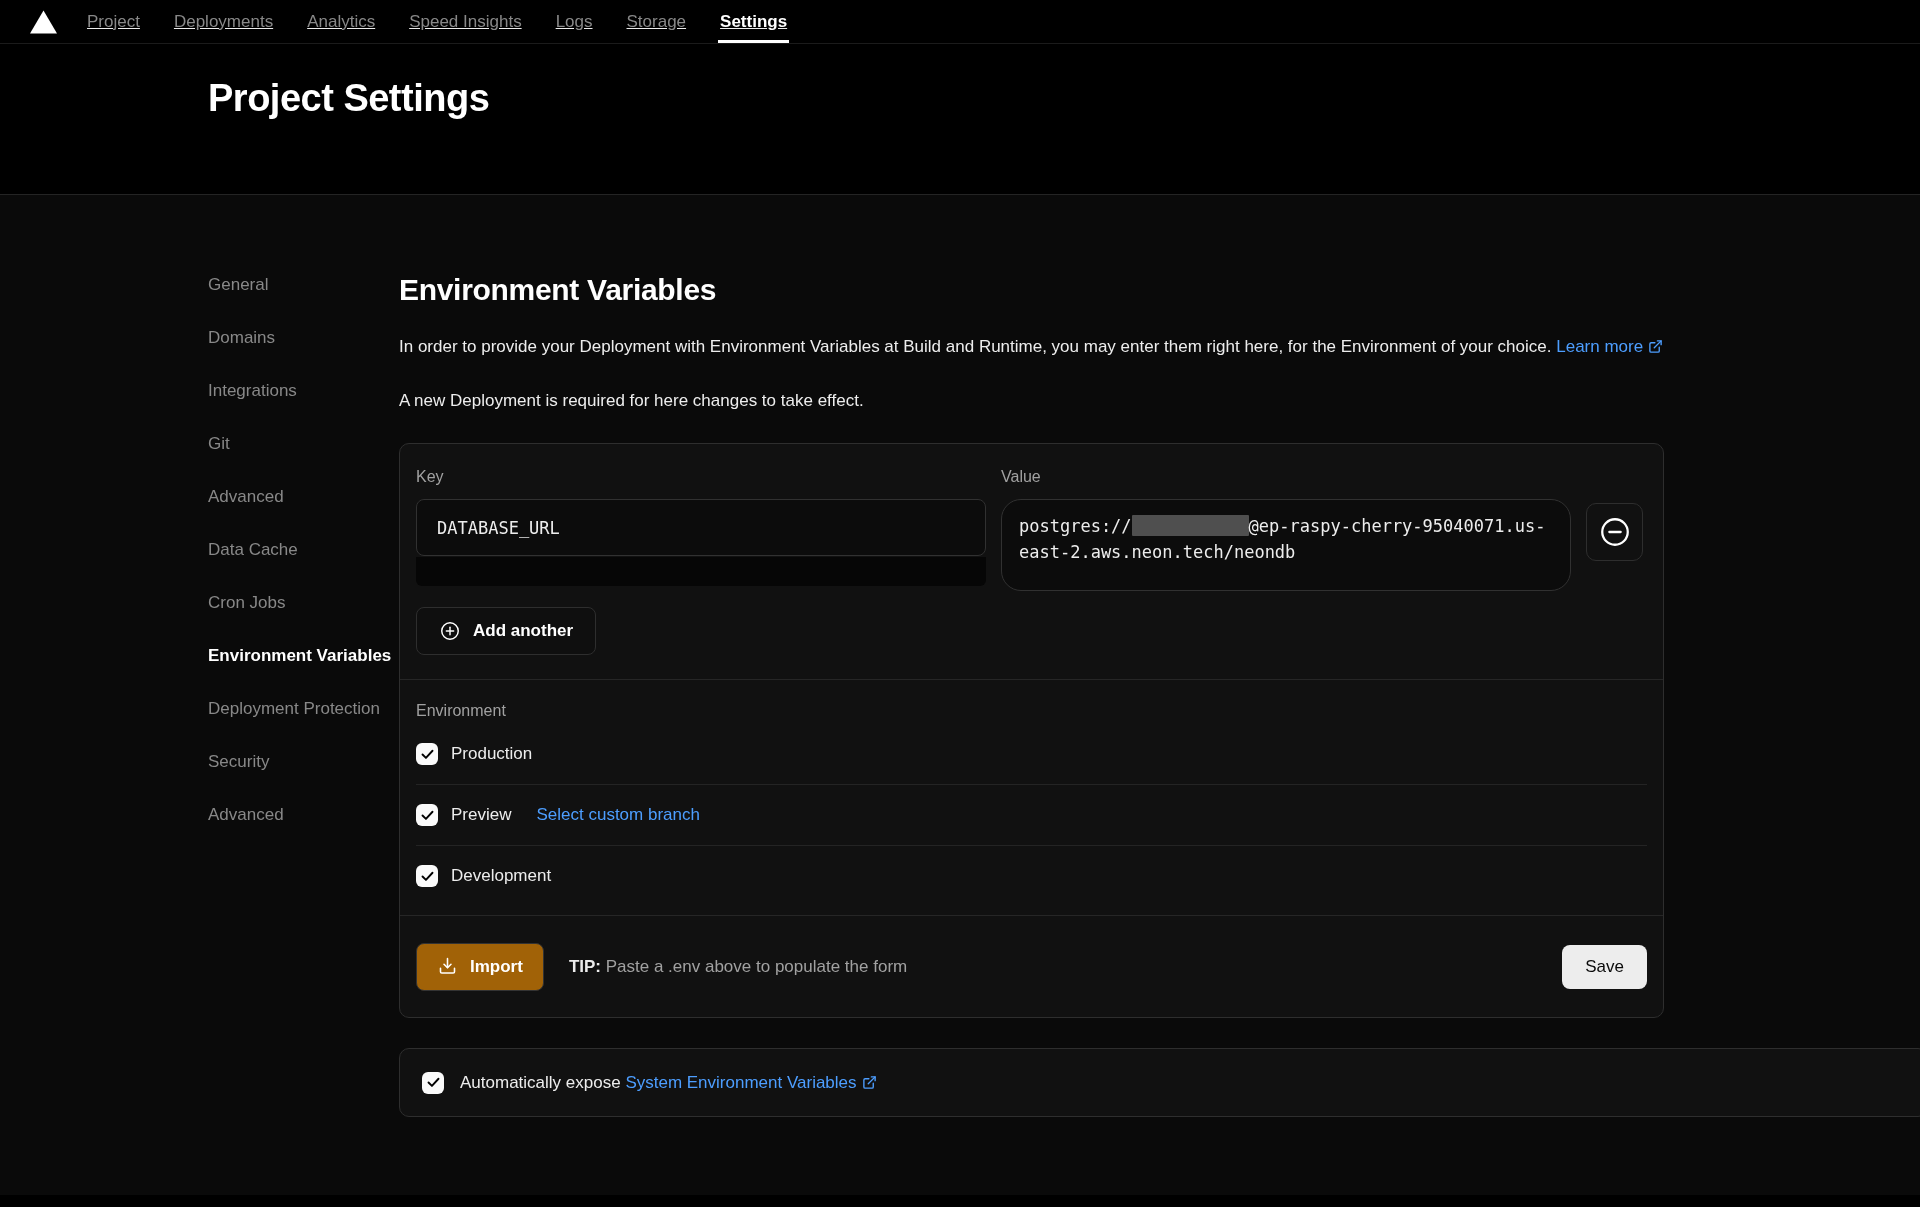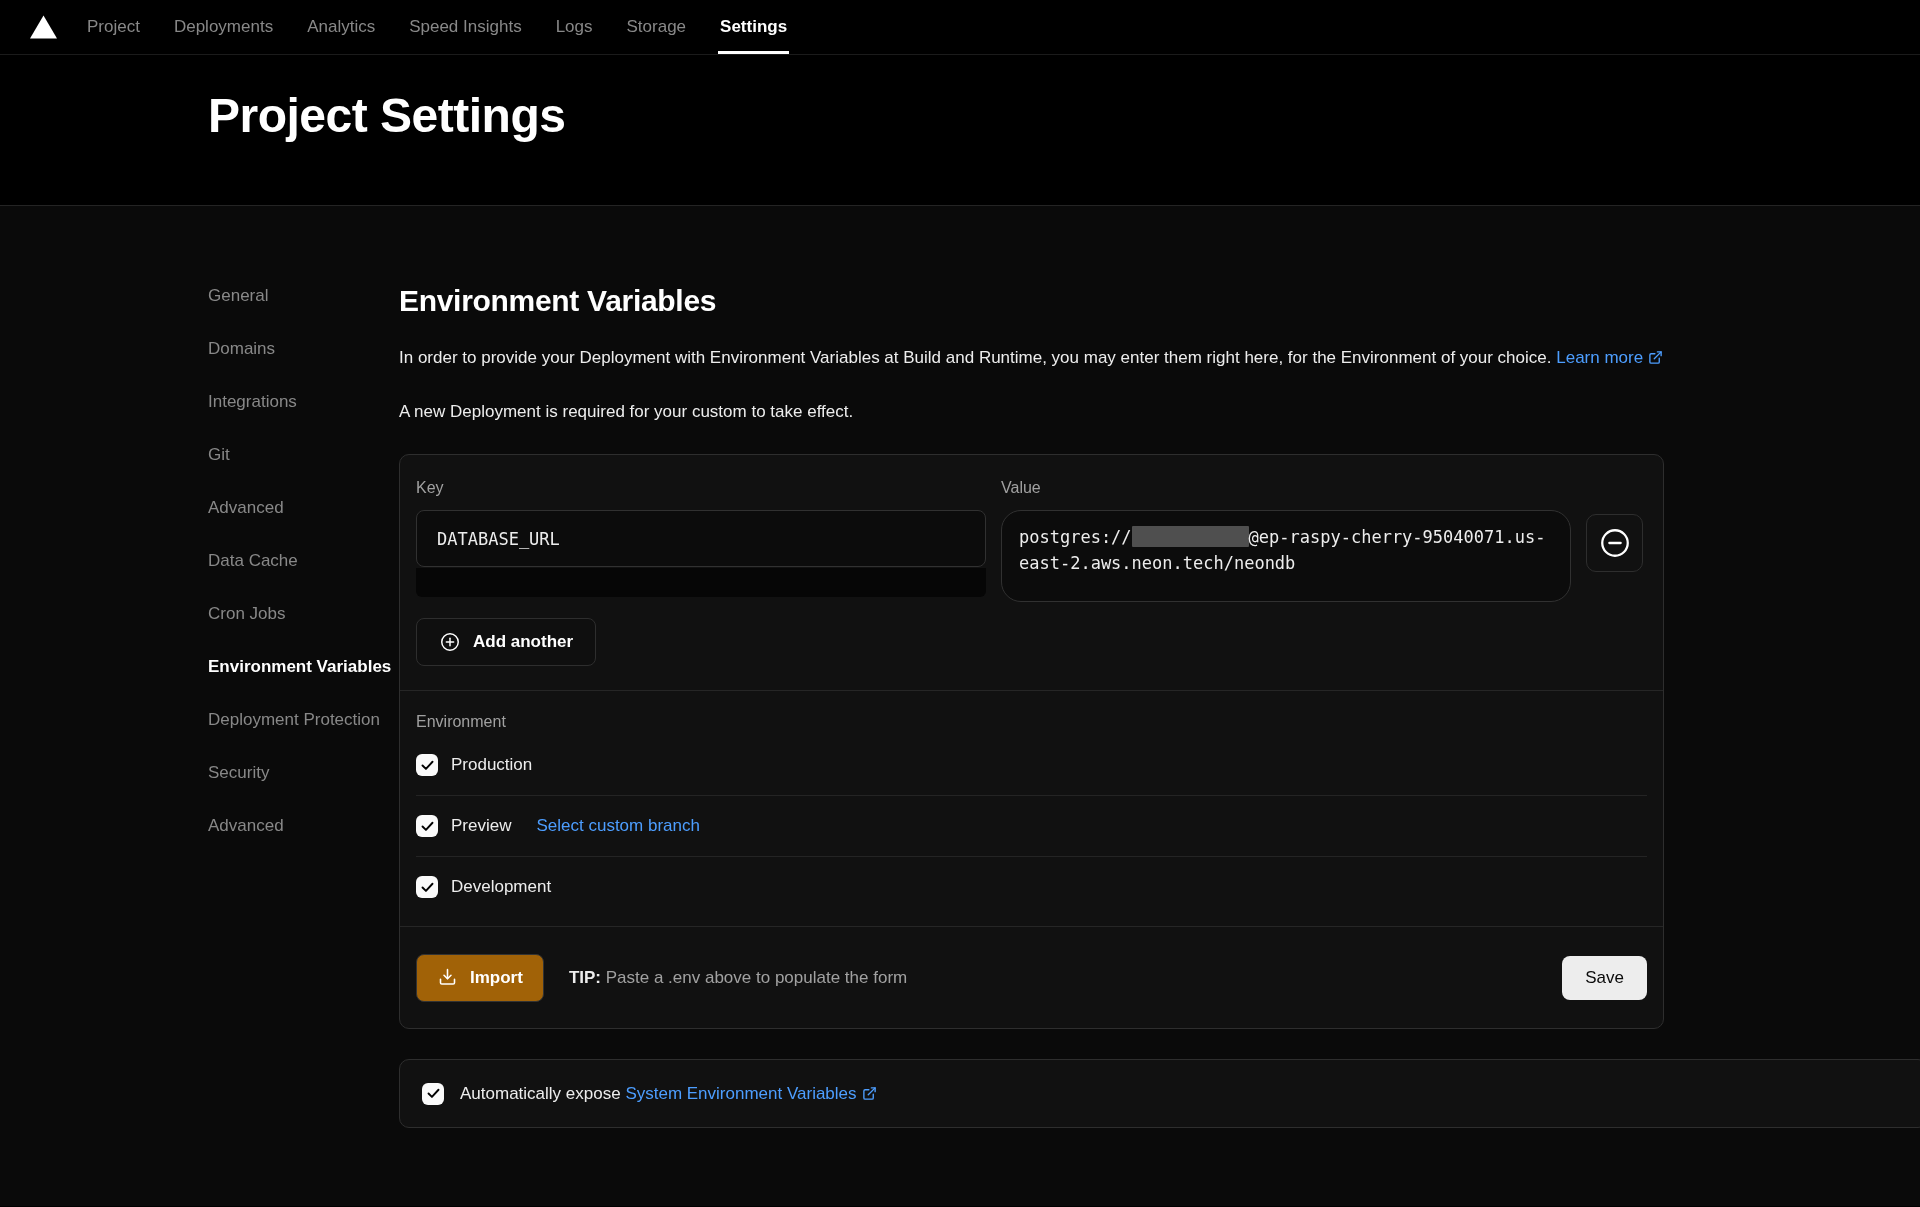--- a/index.html
+++ b/index.html
@@ -4,38 +4,38 @@
 <style>
   * { margin:0; padding:0; box-sizing:border-box; }
   html,body { background:#000; }
   body {
     width:1920px; height:1207px; overflow:hidden;
     font-family:"Liberation Sans", sans-serif;
     color:#ededed; -webkit-font-smoothing:antialiased;
   }
   
   .topnav {
-    height:55px; display:flex; align-items:center;
+    height:44px; display:flex; align-items:center;
     padding-left:30px; background:#000;
-    border-bottom:1px solid #1b1b1b; position:relative;
+    border-bottom:1px solid #1b1b1b; position:relative;text-decoration:underline;
   }
   .logo { width:27px; height:24px; margin-right:30px; display:flex; align-items:center; }
   .tabs { display:flex; align-items:center; gap:34px; height:100%; }
   .tab {
     font-size:17px; color:#888; cursor:pointer; height:100%;
     display:flex; align-items:center; position:relative; white-space:nowrap;
   }
   .tab.active { color:#fff; font-weight:600; }
   .tab.active::after {
     content:""; position:absolute; left:-2px; right:-2px; bottom:0;
     height:3px; background:#fff;
   }
   
   .header { height:151px; background:#000; border-bottom:1px solid #242424; padding:33px 0 0 208px; }
-  .page-title { font-size:48px; font-weight:600; letter-spacing:-0.5px; color:#fff; }
+  .page-title { font-size:38px; font-weight:600; letter-spacing:-0.5px; color:#fff; }
   
   .content { display:flex; background:#0a0a0a; padding-top:80px; min-height:1000px; }
   .sidebar { width:399px; padding-left:208px; flex-shrink:0; }
   .sidebar-item {
     font-size:17px; color:#888; margin-bottom:33px; cursor:pointer; white-space:nowrap;
   }
   .sidebar-item.active { color:#fff; font-weight:600; }
   .main { width:1270px; }
   .section-heading { font-size:30px; font-weight:600; letter-spacing:-0.3px; color:#fff; margin-top:-2px; }
   .section-desc { margin-top:24px; font-size:17px; line-height:31px; color:#ededed; max-width:1270px; }
@@ -166,21 +166,21 @@
 
     <p class="section-desc">
       <span>In order to provide your Deployment with Environment Variables at Build and Runtime, you may enter them right here, for the Environment of your choice.</span>
       <a class="link"><span>Learn more</span><span class="ext-icon"><svg viewBox="0 0 24 24" fill="none" stroke="currentColor" stroke-width="2.2" stroke-linecap="round" stroke-linejoin="round">
               <path d="M18 13v6a2 2 0 0 1-2 2H5a2 2 0 0 1-2-2V8a2 2 0 0 1 2-2h6"></path>
               <polyline points="15 3 21 3 21 9"></polyline>
               <line x1="10" y1="14" x2="21" y2="3"></line>
             </svg></span></a>
     </p>
 
-    <p class="deploy-note">A new Deployment is required for your custom to take effect.</p>
+    <p class="deploy-note">A new Deployment is required for here changes to take effect.</p>
 
     <section class="card">
       <div class="form-row">
         <div class="col-key">
           <div class="field-label">Key</div>
           <input class="key-input" type="text" value="DATABASE_URL" style="">
           <div class="key-shadow"></div>
         </div>
         <div class="col-value">
           <div class="field-label">Value</div>

